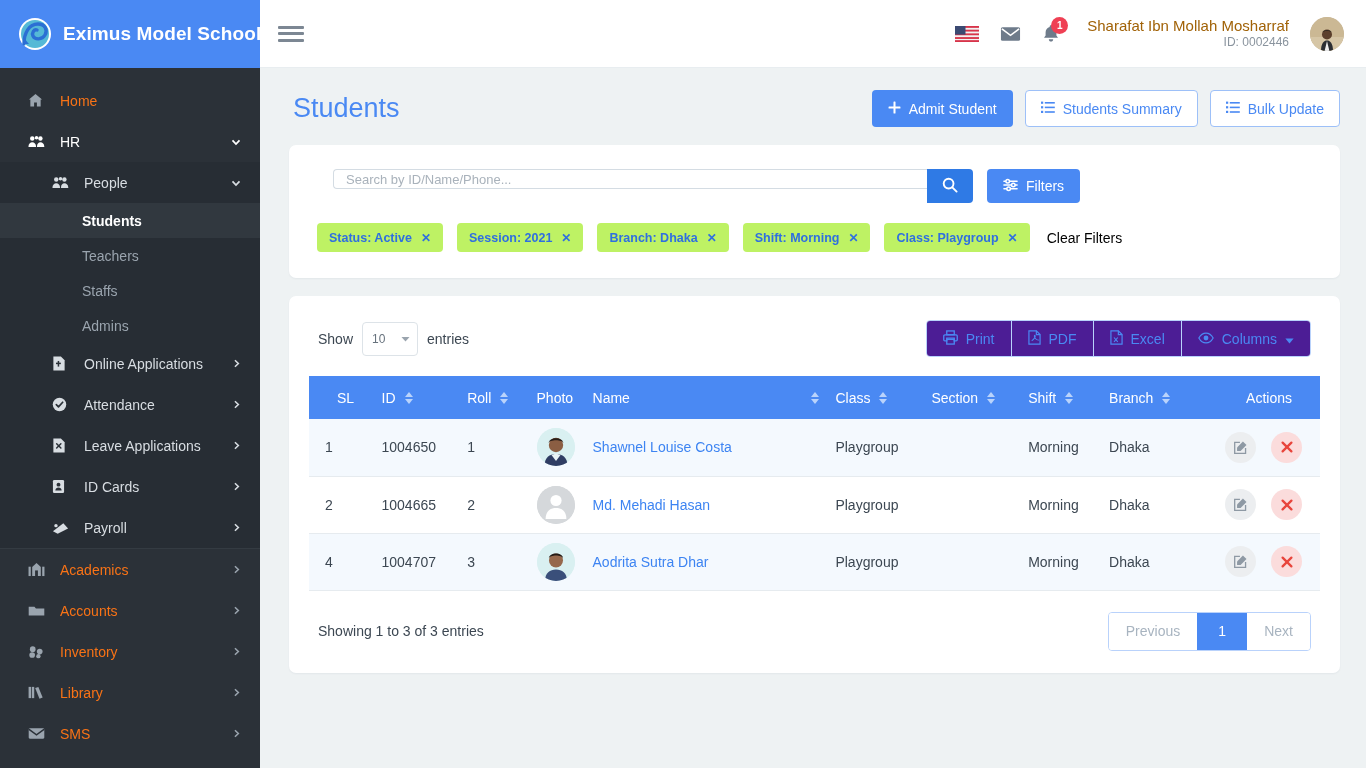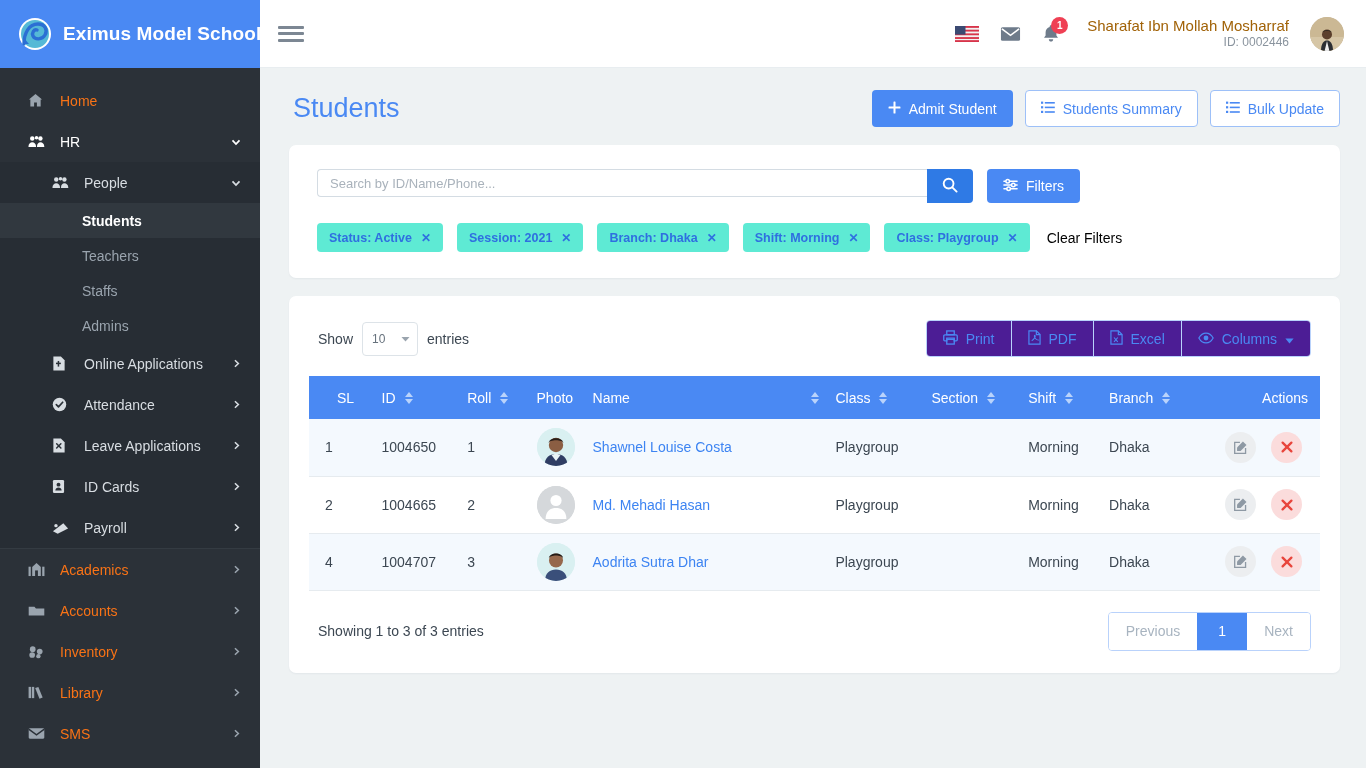--- a/index.html
+++ b/index.html
@@ -100,40 +100,41 @@
   
   .card {
     background: #ffffff; border-radius: 7px;
     margin: 18px 26px 0 29px;
     box-shadow: 0 1px 2px rgba(20,40,70,.05);
   }
   .card-filters { padding: 24px 28px 26px 28px; }
   .search-row { display: flex; align-items: center; gap: 14px; }
   .search-wrap { display: flex; flex: 0 0 656px; height: 34px; }
   .search-input {
-    flex: 1 1 auto; height: 28px; border: 1px solid #d4dce3;
+    flex: 1 1 auto; height: 20px; border: 1px solid #d4dce3;
     border-right: none; border-radius: 4px 0 0 4px;
     padding: 0 12px; font-size: 13px; color: #33404d; outline: none;
     font-family: "Liberation Sans", sans-serif;
+    margin-left: 16px;
   }
   .search-input::placeholder { color: #a9b2bb; }
   .search-btn {
     width: 46px; height: 34px; background: #2f7ae5; border: none;
     border-radius: 0 4px 4px 0; color: #fff;
     display: flex; align-items: center; justify-content: center; cursor: pointer;
   }
   .filters-btn {
     height: 34px; background: #4a89f3; color: #fff;
     border-radius: 4px; padding: 0 16px; display: inline-flex;
     align-items: center; gap: 8px; font-size: 14px; cursor: pointer; border: none;
     font-family: "Liberation Sans", sans-serif;
   }
   .chips { display: flex; align-items: center; gap: 14px; margin-top: 20px; }
   .chip {
-    background: #5eead4; color: #2f6fe0; font-size: 12.5px; font-weight: bold;
+    background: #bef264; color: #2f6fe0; font-size: 12.5px; font-weight: bold;
     border-radius: 4px; height: 29px; padding: 0 12px;
     display: inline-flex; align-items: center; gap: 9px; cursor: pointer;
   }
   .chip .chip-x { font-size: 12px; font-weight: bold; }
   .clear-filters { color: #000000; font-size: 14px; cursor: pointer; margin-left: 3px; }
 
   
   .card-table { padding: 24px 20px 22px 20px; margin-bottom: 18px; }
   .table-toolbar {
     display: flex; align-items: center; justify-content: space-between;
@@ -732,21 +733,21 @@
             </th>
             <th>
               <div class="th-inner">
                 <span>Branch</span>
                 <span class="sort-ic">
                     <i class="up"></i>
                     <i class="dn"></i>
                   </span>
               </div>
             </th>
-            <th style="text-align:right;padding-right:12px">
+            <th style="text-align:right;padding-right:28px">
               <span>Actions</span>
             </th>
           </tr>
         </thead>
         <tbody>
 
           <tr class="odd">
             <td class="td-sl">1</td>
             <td>1004650</td>
             <td>1</td>

